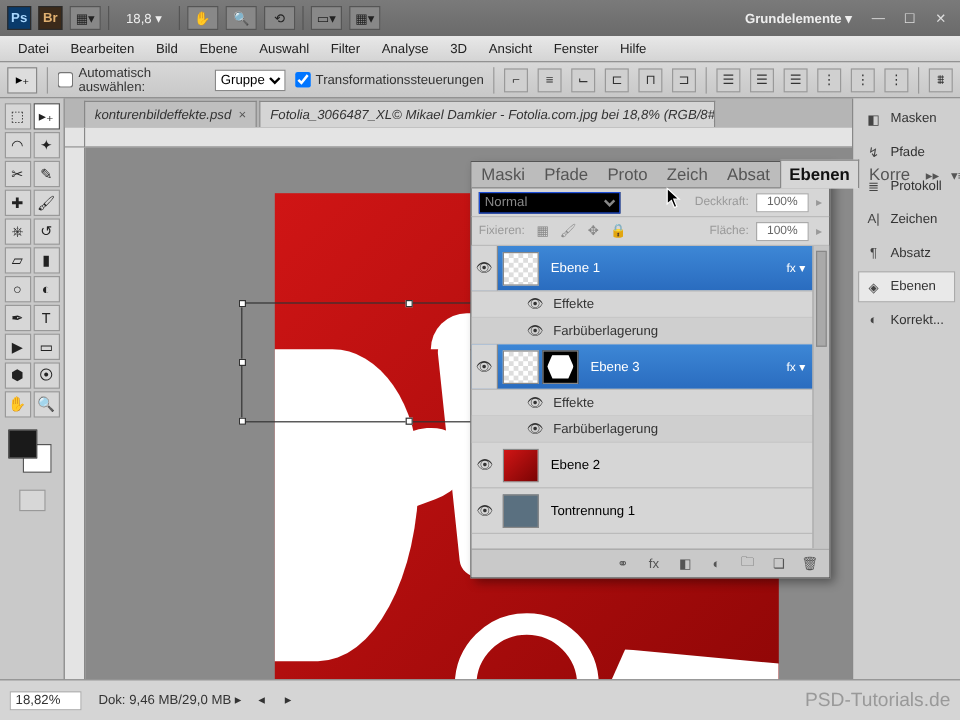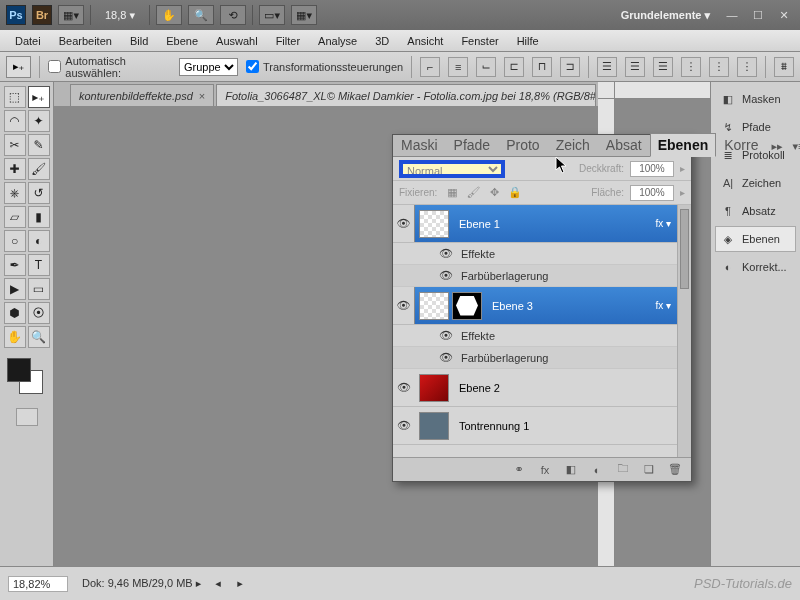--- a/index.html
+++ b/index.html
@@ -32,21 +32,21 @@
 .main { position: absolute; top: 82px; left: 0; right: 0; bottom: 22px; display: flex; }
 .toolbox { width: 54px; background: #c9c9c9; border-right: 1px solid #888; display: flex; flex-direction: column; align-items: center; padding: 4px 2px; }
 .toolbox .row { display: flex; gap: 2px; margin-bottom: 2px; }
 .toolbox .tbtn { width: 22px; height: 22px; background: #d7d7d7; border: 1px solid #999; display:flex;align-items:center;justify-content:center; color:#222; font-size: 12px; position:relative; }
 .toolbox .tbtn.active { background: #fff; border-color:#555; }
 .toolbox .swatch-area { margin-top: 8px; position: relative; width: 40px; height: 40px; }
 .toolbox .swatch-fg { position:absolute; width:24px; height:24px; background:#1a1a1a; border:1px solid #555; top:0; left:0; }
 .toolbox .swatch-bg { position:absolute; width:24px; height:24px; background:#fff; border:1px solid #555; top:12px; left:12px; }
 .toolbox .qm { margin-top:10px; width:22px; height:18px; border:1px solid #999; background:#d7d7d7; }
 
-.docarea { flex: 1; background: #8a8a8a; position: relative; display:flex; flex-direction:row; }
+.docarea { flex: 1; background: #8a8a8a; position: relative; display:flex; flex-direction:column; }
 .tabs { height: 24px; background: #b5b5b5; display: flex; align-items: flex-end; padding-left: 16px; }
 .tab { height: 22px; background: #d5d5d5; border: 1px solid #888; border-bottom: none; padding: 3px 8px; margin-right: 2px; display:flex; align-items:center; gap:6px; color:#333; max-width: 380px; white-space: nowrap; overflow:hidden; font-style: italic; }
 .tab .close { font-style: normal; color:#555; }
 .tab.inactive { background: #bfbfbf; }
 .canvas-wrap { flex:1; background:#8a8a8a; position:relative; overflow:hidden; }
 .canvas-wrap .ruler-h { position:absolute; top:0; left:17px; right:0; height:17px; background:#e4e4e4; border-bottom:1px solid #888; }
 .canvas-wrap .ruler-v { position:absolute; top:17px; left:0; width:17px; bottom:0; background:#e4e4e4; border-right:1px solid #888; }
 .canvas-wrap .ruler-corner { position:absolute; top:0; left:0; width:17px; height:17px; background:#e4e4e4; border-right:1px solid #888; border-bottom:1px solid #888; }
 .artboard { position:absolute; left:175px; top:55px; width:420px; height:500px; background: linear-gradient(135deg,#d01515 0%, #8a0505 100%); }
 .artboard .whiteblob { position:absolute; background:#fff; }
@@ -59,21 +59,21 @@
 .rightdock .ditem.sel { background:#e9e9e9; border:1px solid #aaa; }
 .rightdock .ditem .ic { width:16px; height:16px; display:flex; align-items:center; justify-content:center; color:#444; }
 
 
 .layers-panel { position:absolute; left:392px; top:134px; width:300px; background:#d6d6d6; border:1px solid #555; box-shadow: 4px 4px 8px rgba(0,0,0,0.4); z-index:50; }
 .layers-panel .ptabs { height:22px; background:#bcbcbc; display:flex; align-items:flex-end; border-bottom:1px solid #888; }
 .layers-panel .ptab { padding: 3px 7px; color:#555; font-size:14px; border:1px solid transparent; margin-bottom:-1px; }
 .layers-panel .ptab.on { background:#d6d6d6; border:1px solid #888; border-bottom:1px solid #d6d6d6; color:#111; font-weight:bold; }
 .layers-panel .ptab-extra { margin-left:auto; padding:3px 5px; color:#555; }
 .layers-panel .prow { height:24px; display:flex; align-items:center; padding:0 6px; gap:6px; border-bottom:1px solid #bbb; }
-.layers-panel select.blend { width:106px; height:18px; font-size:11px; background:#fef9c3; border:4px solid #1d4ed8; color:#888; }
+.layers-panel select.blend { width:118px; height:18px; font-size:11px; background:#000000; border:1px solid #1d4ed8; color:#888; }
 .layers-panel .lbl { color:#999; font-size:10px; }
 .layers-panel .pctbox { width:44px; height:16px; background:#fff; border:1px solid #aaa; font-size:10px; display:flex; align-items:center; justify-content:center; color:#666; }
 .layers-panel .locks .lk { width:16px; height:16px; display:inline-flex; align-items:center; justify-content:center; color:#888; margin:0 1px; }
 .layer-list { max-height: 270px; overflow:hidden; background:#d6d6d6; position:relative; }
 .layer-list .scroll { position:absolute; right:0; top:0; bottom:0; width:14px; background:#c5c5c5; border-left:1px solid #aaa; }
 .layer-list .scroll .thumb { position:absolute; left:2px; right:2px; top:4px; height:80px; background:#a9a9a9; border:1px solid #888; }
 .layer { display:flex; align-items:center; height:38px; border-bottom:1px solid #bbb; padding-right:14px; }
 .layer.sel { background: linear-gradient(#3d87d6,#2a6cbf); color:#fff; }
 .layer .eye { width:22px; display:flex; align-items:center; justify-content:center; color:#333; }
 .layer.sel .eye { color:#333; background:#d6d6d6; height:100%; border-right:1px solid #888; }
@@ -87,21 +87,21 @@
 .layer .fx { padding:0 6px; font-size:10px; }
 .sub { display:flex; align-items:center; height:22px; padding-left:44px; border-bottom:1px solid #c7c7c7; color:#333; gap:6px; }
 .sub .eye2 { width:18px; display:flex; justify-content:center; }
 .sub.dark { background:#cfcfcf; }
 .panel-foot { height:24px; background:#c9c9c9; border-top:1px solid #999; display:flex; align-items:center; justify-content:flex-end; gap:10px; padding:0 8px; color:#555; }
 .panel-foot .fb { width:16px; height:16px; display:flex; align-items:center; justify-content:center; }
 
 
 .status { position:absolute; left:0; right:0; bottom:0; height:34px; background:#d5d5d5; border-top:1px solid #888; display:flex; align-items:center; padding:0 8px; gap:14px; color:#333; }
 .status .zoom-in { width:60px; height:16px; background:#fff; border:1px solid #aaa; display:flex; align-items:center; padding:0 4px; }
-.status .watermark { margin-left:auto; color:#999; font-size:13px;font-style:italic; }
+.status .watermark { margin-left:auto; color:#999; font-size:16px; }
 
 .cursor { position:absolute; left:555px; top:156px; z-index:60; width:14px; height:18px; pointer-events:none; }
 .cursor svg { width:14px; height:18px; }
 </style>
 </head>
 <body>
 
 <div class="appbar">
   <div class="ps-logo">Ps</div>
   <div class="br-logo">Br</div>

